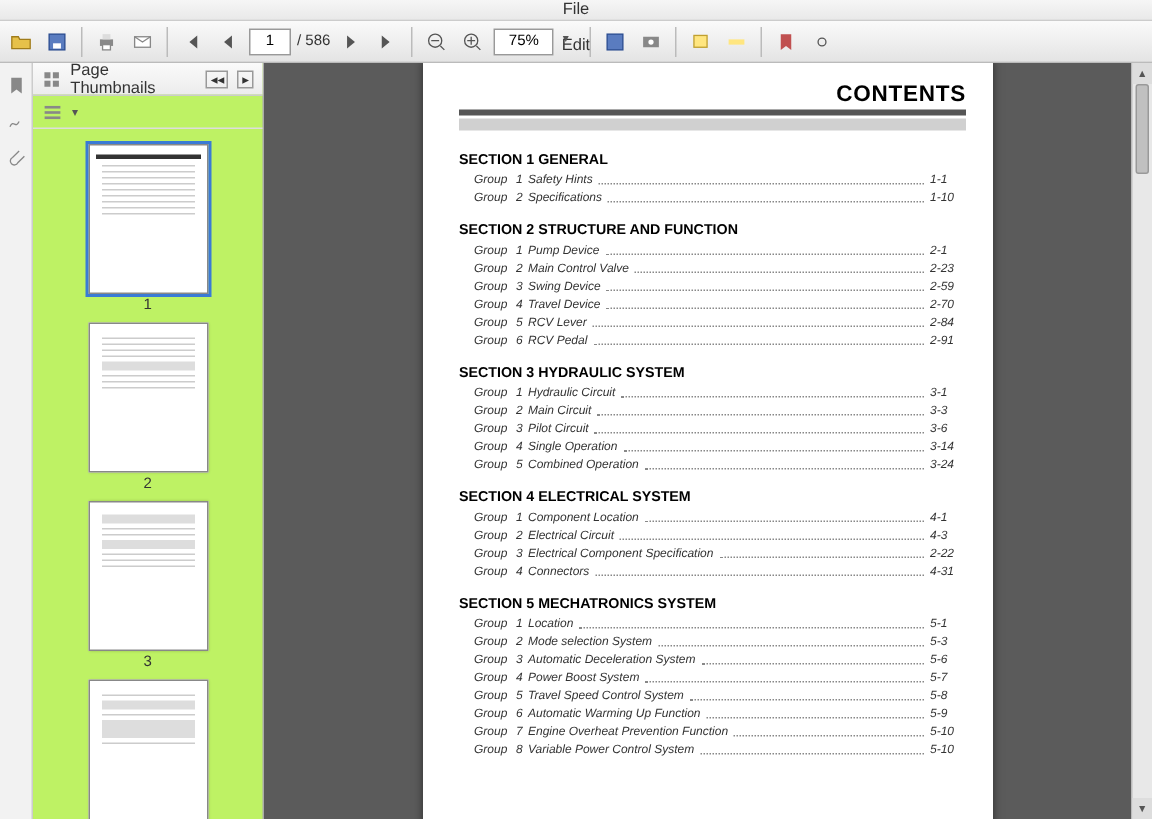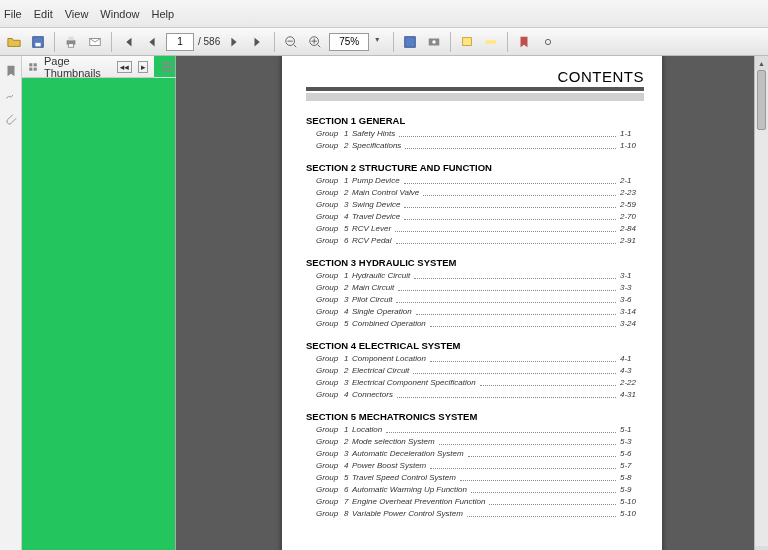--- a/index.html
+++ b/index.html
@@ -1,44 +1,44 @@
 <!DOCTYPE html>
 <html><head>
 <meta charset="utf-8">
 <style>
 * { margin: 0; padding: 0; box-sizing: border-box; font-family: "Segoe UI", Tahoma, sans-serif; }
 body { width: 768px; height: 550px; overflow: hidden; background: #fff; font-size: 11px; }
-.menubar { height: 28px; background: linear-gradient(#f6f6f6,#e9e9e9); border-bottom: 1px solid #ccc; display: flex; align-items: center; padding: 0 4px; gap: 12px; font-size: 11px; color: #333; }
+.menubar { height: 14px; background: linear-gradient(#f6f6f6,#e9e9e9); border-bottom: 1px solid #ccc; display: flex; align-items: center; padding: 0 4px; gap: 12px; font-size: 11px; color: #333; flex-direction: column; }
 .menubar span { cursor: default; }
 .toolbar { height: 28px; background: linear-gradient(#fafafa,#e4e4e4); border-bottom: 1px solid #bbb; display: flex; align-items: center; padding: 0 4px; gap: 4px; }
 .tbtn { width: 20px; height: 20px; display: flex; align-items: center; justify-content: center; border-radius: 2px; }
 .tbtn svg { width: 14px; height: 14px; }
 .tsep { width: 1px; height: 20px; background: #bbb; margin: 0 2px; }
 .pgbox { width: 28px; height: 18px; border: 1px solid #999; text-align: center; font-size: 10px; background: #fff; }
 .zoombox { width: 40px; height: 18px; border: 1px solid #999; text-align: right; font-size: 10px; background: #fff; display: flex; align-items: center; justify-content: center; }
 .zoomwrap { position: relative; }
 .zoomwrap::after { content: "▾"; position: absolute; right: -10px; top: 2px; font-size: 8px; color: #555; }
 .totpg { font-size: 10px; color: #333; }
 .main { display: flex; height: 504px; }
 .sidecol { width: 22px; background: #f2f2f2; border-right: 1px solid #ccc; display: flex; flex-direction: column; align-items: center; gap: 10px; padding-top: 8px; }
 .sidecol .ic { width: 14px; height: 14px; }
-.thumbs { width: 154px; background: #22c55e; border-right: 1px solid #aaa; display: flex; }
+.thumbs { width: 154px; background: #bef264; border-right: 1px solid #aaa; display: flex; flex-direction: column; }
 .thumbs-hdr { height: 22px; border-bottom: 1px solid #ccc; display: flex; align-items: center; padding: 0 6px; gap: 6px; font-size: 11px; color: #333; background: linear-gradient(#fafafa,#ececec); }
 .thumbs-hdr .sp { flex: 1; }
 .thumbs-tools { height: 22px; border-bottom: 1px solid #ddd; display: flex; align-items: center; padding: 0 6px; gap: 6px; }
 .thumbs-list { flex: 1; overflow-y: auto; padding: 6px 0; }
 .thumb { width: 80px; height: 100px; margin: 4px auto 2px; border: 1px solid #888; background: #fff; position: relative; box-shadow: 0 0 2px rgba(0,0,0,.2); }
 .thumb.sel { outline: 2px solid #3a7bd5; }
 .thumb-lbl { text-align: center; font-size: 10px; color: #333; margin-bottom: 6px; }
 .tline { height: 1px; background: #ccc; margin: 3px 4px; }
 .tblk { height: 6px; background: #ddd; margin: 2px 4px; }
 .viewer { flex: 1; background: #5b5b5b; display: flex; justify-content: center; overflow: hidden; position: relative; }
 .page { width: 380px; min-height: 540px; background: #fff; margin-top: -2px; padding: 14px 18px 20px 24px; box-shadow: 0 0 6px rgba(0,0,0,.5); font-family: Arial, sans-serif; }
 .ctitle-wrap { text-align: right; }
-.ctitle { font-size: 15px; font-weight: normal; letter-spacing: 0.5px; }
+.ctitle { font-size: 15px; font-weight: bold; letter-spacing: 0.5px; }
 .bar1 { height: 4px; background: #555; margin: 2px 0; }
 .bar2 { height: 8px; background: #d0d0d0; margin-bottom: 14px; }
 .sec { margin-bottom: 10px; }
 .sec-h { font-size: 9.5px; font-weight: bold; margin-bottom: 2px; color: #000; }
 .row { display: flex; font-size: 8px; color: #333; line-height: 1.5; padding-left: 10px; font-style: italic; }
 .row .g { width: 28px; }
 .row .n { width: 8px; }
 .row .t { flex: 0 0 auto; }
 .row .dots { flex: 1; border-bottom: 1px dotted #888; margin: 0 4px 3px 4px; }
 .row .pg { width: 24px; text-align: left; }

